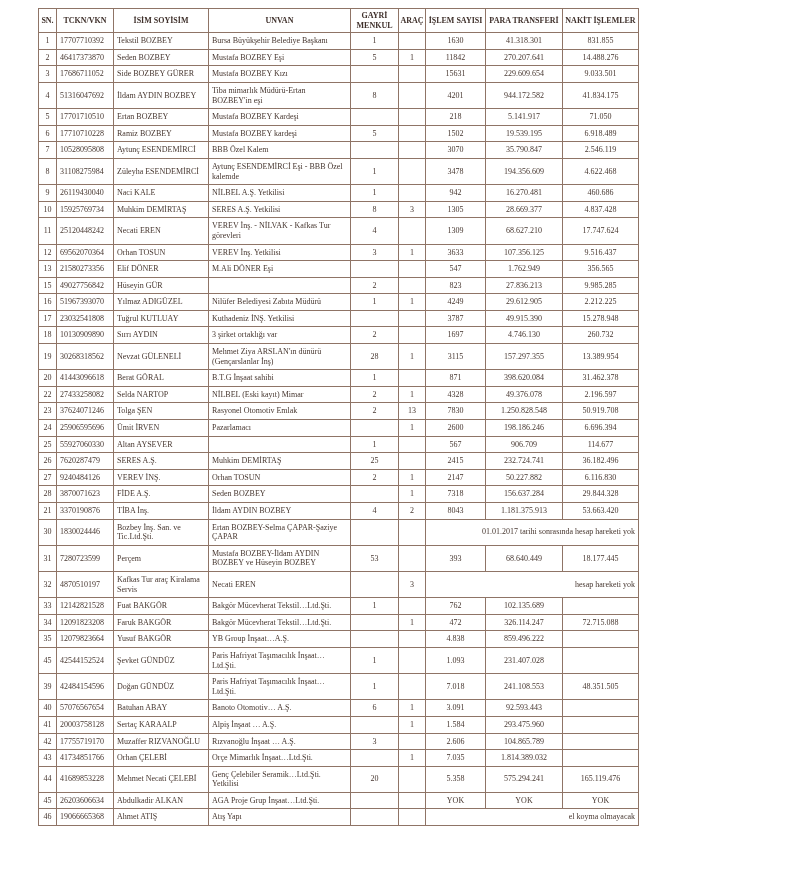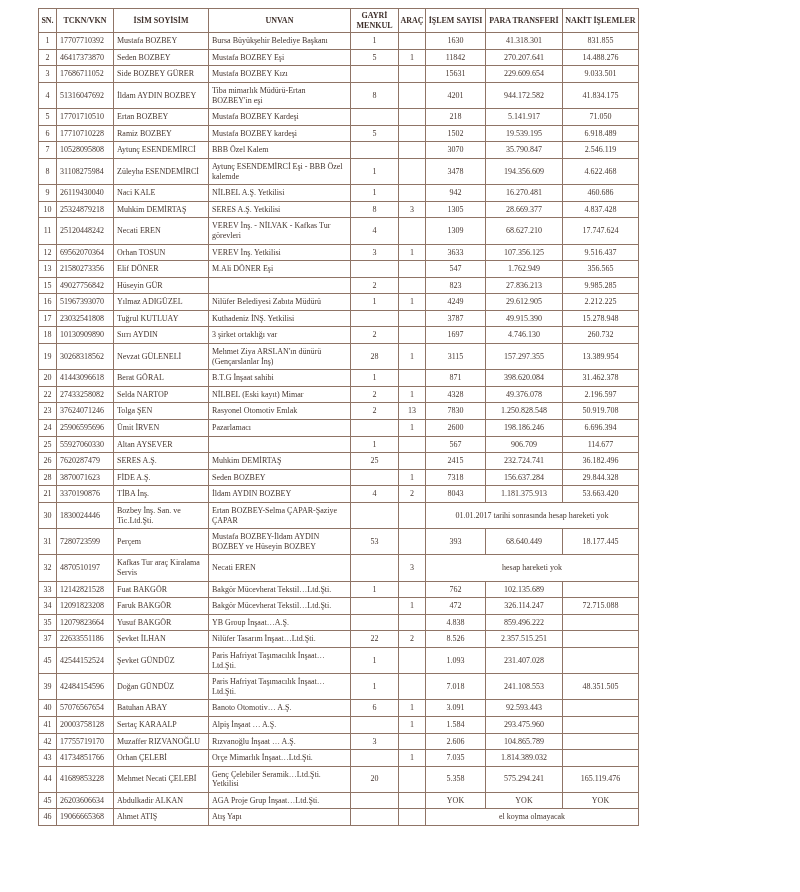--- a/index.html
+++ b/index.html
@@ -9,21 +9,21 @@
         table-layout:fixed;color:#46362f;}
   table.asset th, table.asset td{
         border:1px solid #8f7466;
         font-size:8px;line-height:1.2;
         padding:3px 3px;vertical-align:middle;
         overflow:hidden;word-wrap:break-word;}
   table.asset th{font-weight:bold;text-align:center;font-size:8px;padding:2px 1px;color:#3f302b;}
   td.c-sn{text-align:center;}
   td.c-left{text-align:left;}
   td.c-num{text-align:center;}
-  td.c-merged{text-align:center;}
+  td.c-merged{text-align:right;}
 </style>
 </head>
 <body>
 
 <div class="page">
   <table class="asset">
     <colgroup>
       <col style="width:18px">
         <col style="width:57px">
         <col style="width:95px">
@@ -44,21 +44,21 @@
         <th>ARAÇ</th>
         <th>İŞLEM SAYISI</th>
         <th>PARA TRANSFERİ</th>
         <th>NAKİT İŞLEMLER</th>
       </tr>
     </thead>
     <tbody>
         <tr>
           <td class="c-sn">1</td>
           <td class="c-left">17707710392</td>
-          <td class="c-left">Mustafa BOZBEY</td>
+          <td class="c-left">Tekstil BOZBEY</td>
           <td class="c-left">Bursa Büyükşehir Belediye Başkanı</td>
           <td class="c-num">1</td>
           <td class="c-num"></td>
           <td class="c-num">1630</td>
           <td class="c-num">41.318.301</td>
           <td class="c-num">831.855</td>
         </tr>
         <tr>
           <td class="c-sn">2</td>
           <td class="c-left">46417373870</td>
@@ -142,21 +142,21 @@
           <td class="c-left">Naci KALE</td>
           <td class="c-left">NİLBEL A.Ş. Yetkilisi</td>
           <td class="c-num">1</td>
           <td class="c-num"></td>
           <td class="c-num">942</td>
           <td class="c-num">16.270.481</td>
           <td class="c-num">460.686</td>
         </tr>
         <tr>
           <td class="c-sn">10</td>
-          <td class="c-left">25324879218</td>
+          <td class="c-left">15925769734</td>
           <td class="c-left">Muhkim DEMİRTAŞ</td>
           <td class="c-left">SERES A.Ş. Yetkilisi</td>
           <td class="c-num">8</td>
           <td class="c-num">3</td>
           <td class="c-num">1305</td>
           <td class="c-num">28.669.377</td>
           <td class="c-num">4.837.428</td>
         </tr>
         <tr>
           <td class="c-sn">11</td>
@@ -306,20 +306,31 @@
           <td class="c-left">7620287479</td>
           <td class="c-left">SERES A.Ş.</td>
           <td class="c-left">Muhkim DEMİRTAŞ</td>
           <td class="c-num">25</td>
           <td class="c-num"></td>
           <td class="c-num">2415</td>
           <td class="c-num">232.724.741</td>
           <td class="c-num">36.182.496</td>
         </tr>
         <tr>
+          <td class="c-sn">27</td>
+          <td class="c-left">9240484126</td>
+          <td class="c-left">VEREV İNŞ.</td>
+          <td class="c-left">Orhan TOSUN</td>
+          <td class="c-num">2</td>
+          <td class="c-num">1</td>
+          <td class="c-num">2147</td>
+          <td class="c-num">50.227.882</td>
+          <td class="c-num">6.116.830</td>
+        </tr>
+        <tr>
           <td class="c-sn">28</td>
           <td class="c-left">3870071623</td>
           <td class="c-left">FİDE A.Ş.</td>
           <td class="c-left">Seden BOZBEY</td>
           <td class="c-num"></td>
           <td class="c-num">1</td>
           <td class="c-num">7318</td>
           <td class="c-num">156.637.284</td>
           <td class="c-num">29.844.328</td>
         </tr>
@@ -390,31 +401,20 @@
           <td class="c-left">12079823664</td>
           <td class="c-left">Yusuf BAKGÖR</td>
           <td class="c-left">YB Group İnşaat…A.Ş.</td>
           <td class="c-num"></td>
           <td class="c-num"></td>
           <td class="c-num">4.838</td>
           <td class="c-num">859.496.222</td>
           <td class="c-num"></td>
         </tr>
         <tr>
-          <td class="c-sn">37</td>
-          <td class="c-left">22633551186</td>
-          <td class="c-left">Şevket İLHAN</td>
-          <td class="c-left">Nilüfer Tasarım İnşaat…Ltd.Şti.</td>
-          <td class="c-num">22</td>
-          <td class="c-num">2</td>
-          <td class="c-num">8.526</td>
-          <td class="c-num">2.357.515.251</td>
-          <td class="c-num"></td>
-        </tr>
-        <tr>
           <td class="c-sn">45</td>
           <td class="c-left">42544152524</td>
           <td class="c-left">Şevket GÜNDÜZ</td>
           <td class="c-left">Paris Hafriyat Taşımacılık İnşaat…Ltd.Şti.</td>
           <td class="c-num">1</td>
           <td class="c-num"></td>
           <td class="c-num">1.093</td>
           <td class="c-num">231.407.028</td>
           <td class="c-num"></td>
         </tr>

